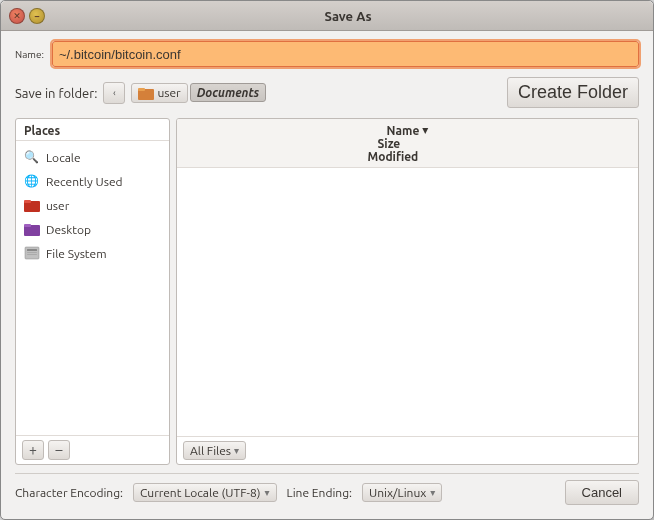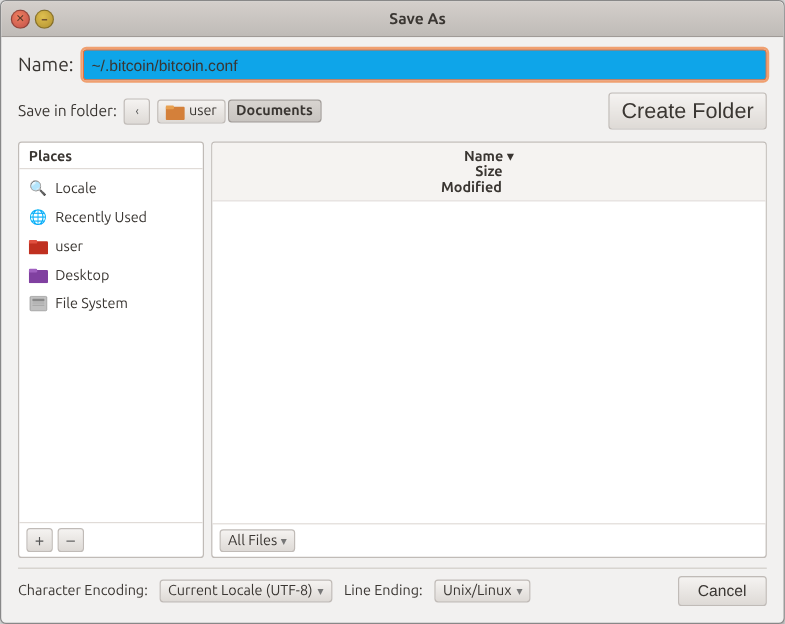--- a/index.html
+++ b/index.html
@@ -66,30 +66,30 @@
       flex-direction: column;
       flex: 1;
     }
     .name-row {
       display: flex;
       align-items: center;
       margin-bottom: 10px;
       gap: 8px;
     }
     .name-label {
-      font-size: 16px;
+      font-size: 10px;
       color: #3a3632;
       white-space: nowrap;
     }
     .name-input {
       flex: 1;
       height: 26px;
       border: 1px solid #e07040;
       border-radius: 3px;
-      background: #0ea5e9;
+      background: #fdba74;
       padding: 2px 6px;
       font-size: 13px;
       color: #3a3632;
       outline: 2px solid #f0a070;
       outline-offset: 0px;
     }
     .folder-row {
       display: flex;
       align-items: center;
       margin-bottom: 10px;
@@ -127,20 +127,21 @@
       border-radius: 3px;
       background: linear-gradient(to bottom, #f5f3f1, #dedad6);
       cursor: pointer;
       font-size: 12px;
       color: #3a3632;
     }
     .breadcrumb-item.active {
       background: linear-gradient(to bottom, #d8d4d0, #c8c4c0);
       font-weight: bold;
       border-color: #a09b97;
+      font-style: italic;
     }
     .breadcrumb-icon {
       width: 14px;
       height: 14px;
     }
     .create-folder-btn {
       margin-left: auto;
       padding: 4px 10px;
       border: 1px solid #c0bbb7;
       border-radius: 3px;
@@ -235,21 +236,21 @@
       font-size: 12px;
       color: #3a3632;
       font-weight: bold;
       display: flex;
       align-items: center;
       gap: 3px;
       cursor: pointer;
     }
     .files-col-size {
       width: 60px;
-      text-align: center;
+      text-align: left;
       font-size: 12px;
       color: #3a3632;
       font-weight: bold;
     }
     .files-col-modified {
       width: 80px;
       text-align: left;
       font-size: 12px;
       color: #3a3632;
       font-weight: bold;

